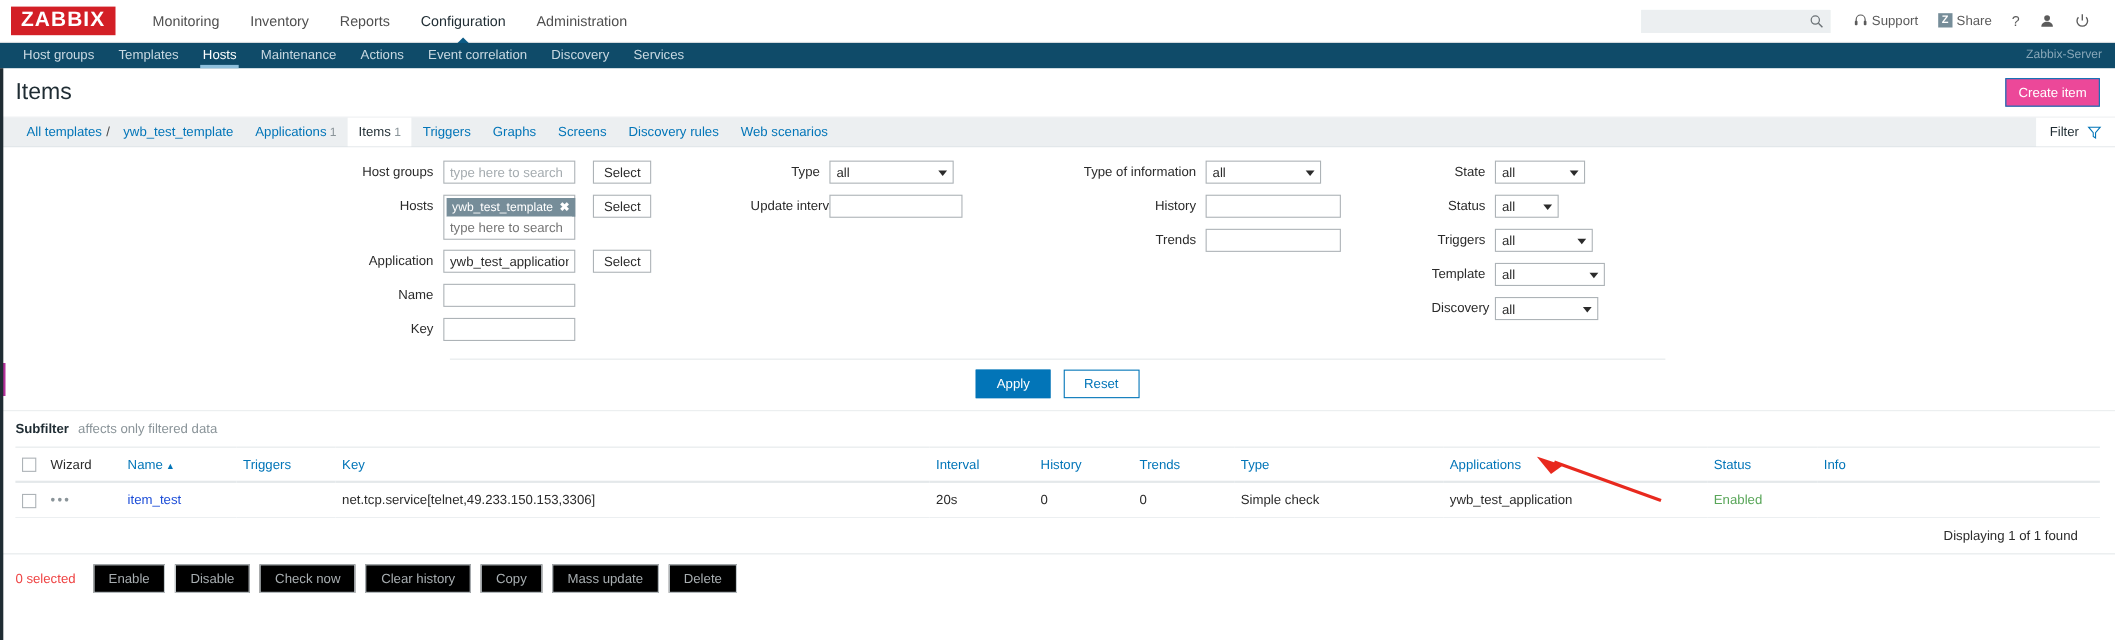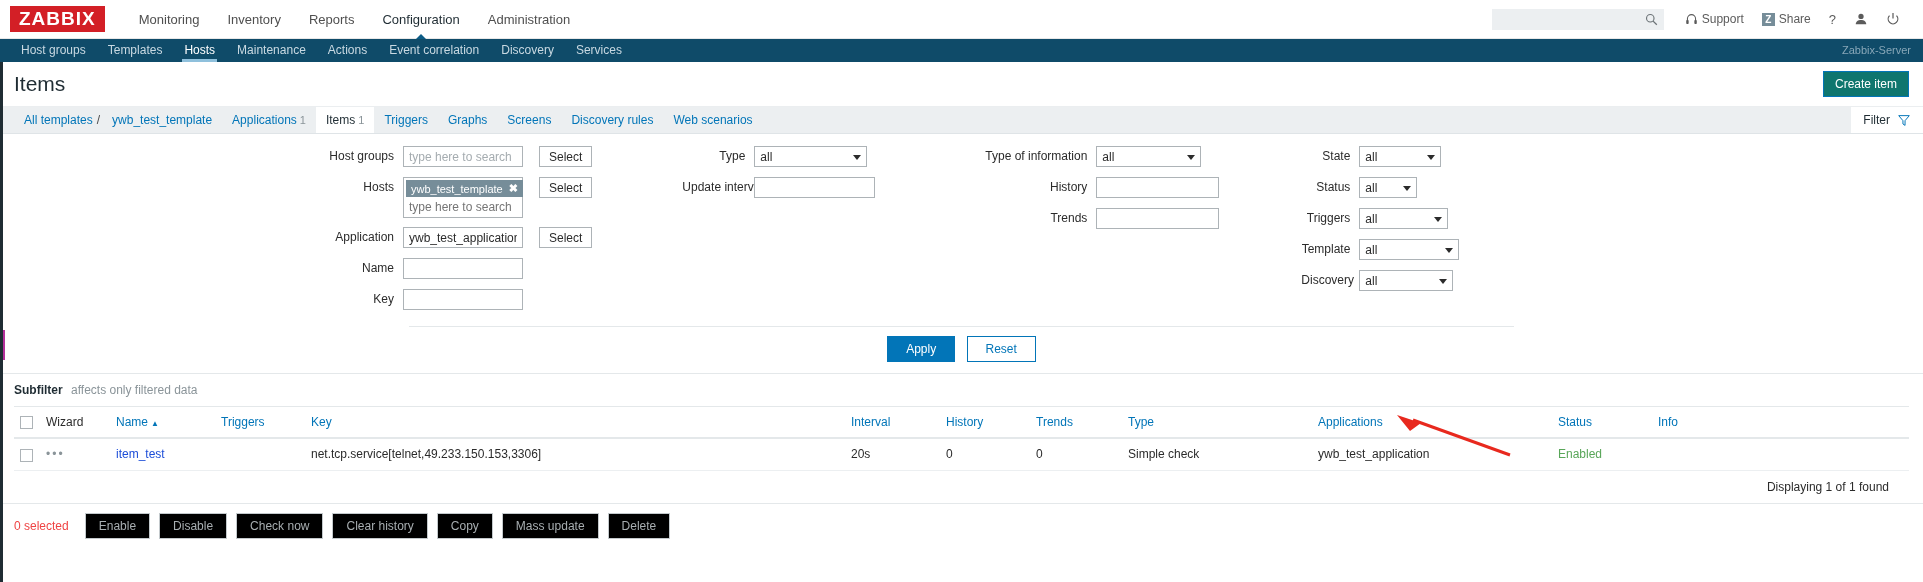--- a/index.html
+++ b/index.html
@@ -73,21 +73,21 @@
     border: 0; background: transparent;
     outline: none; font-size: 12px;
     padding: 0 22px 0 6px;
     font-family: "Liberation Sans", sans-serif;
   }
   .searchbox .mag {
     position: absolute; right: 5px; top: 3px;
     width: 13px; height: 13px;
   }
   .thead-link {
-    display: flex; align-items: flex-end; gap: 4px;
+    display: flex; align-items: flex-start; gap: 4px;
     color: #5b5b5b; font-size: 12px; text-decoration: none;
     padding: 0 9px;
   }
   .sharebadge {
     background: #768d99; color: #fff; font-weight: bold;
     font-size: 10px; width: 13px; height: 13px;
     display: inline-flex; align-items: center; justify-content: center;
   }
   .icon-btn {
     padding: 0 9px; color: #5b5b5b; font-size: 13px;
@@ -132,21 +132,21 @@
     display: flex;
     align-items: center;
     padding: 0 14px 0 14px;
     border-bottom: 1px solid #ebeef0;
   }
   .titlebar h1 {
     margin: 0; font-size: 21px; font-weight: normal; color: #1f2c33;
   }
   .btn-create {
     margin-left: auto;
-    background: #0f766e;
+    background: #ec4899;
     color: #fff;
     border: 1px solid #0275b8;
     font-size: 12px;
     padding: 5px 11px;
     cursor: pointer;
     font-family: "Liberation Sans", sans-serif;
   }
 
   
   .crumbrow {

